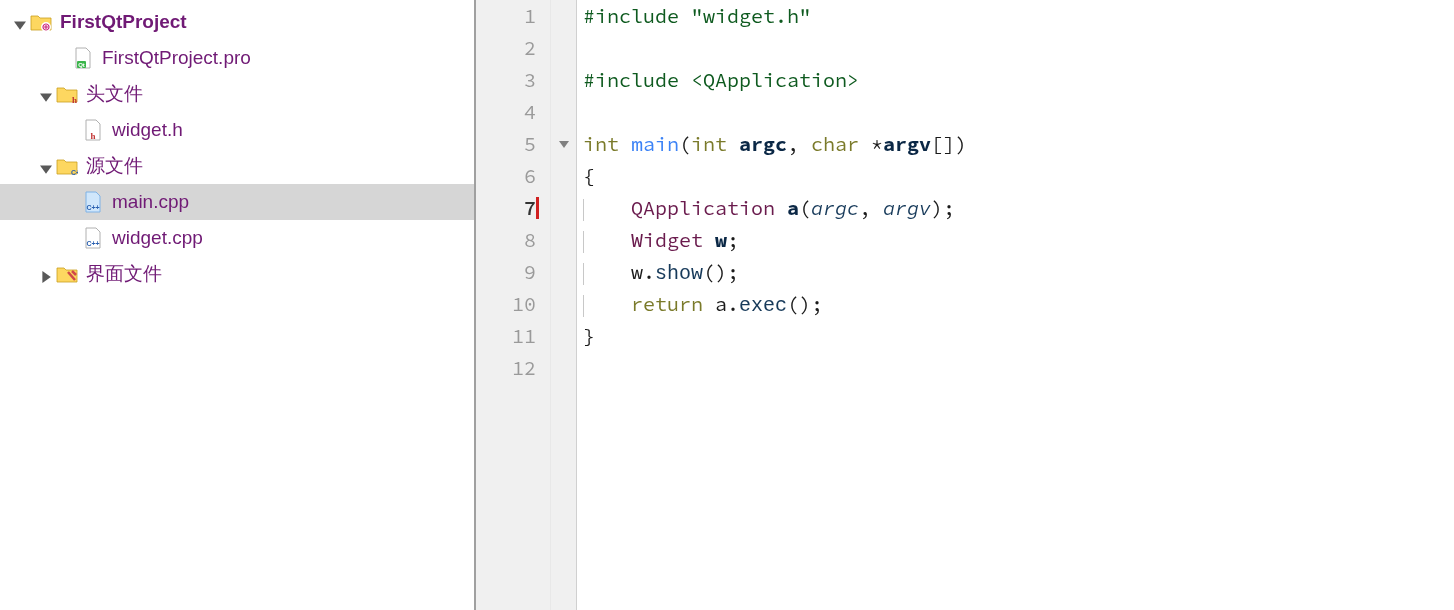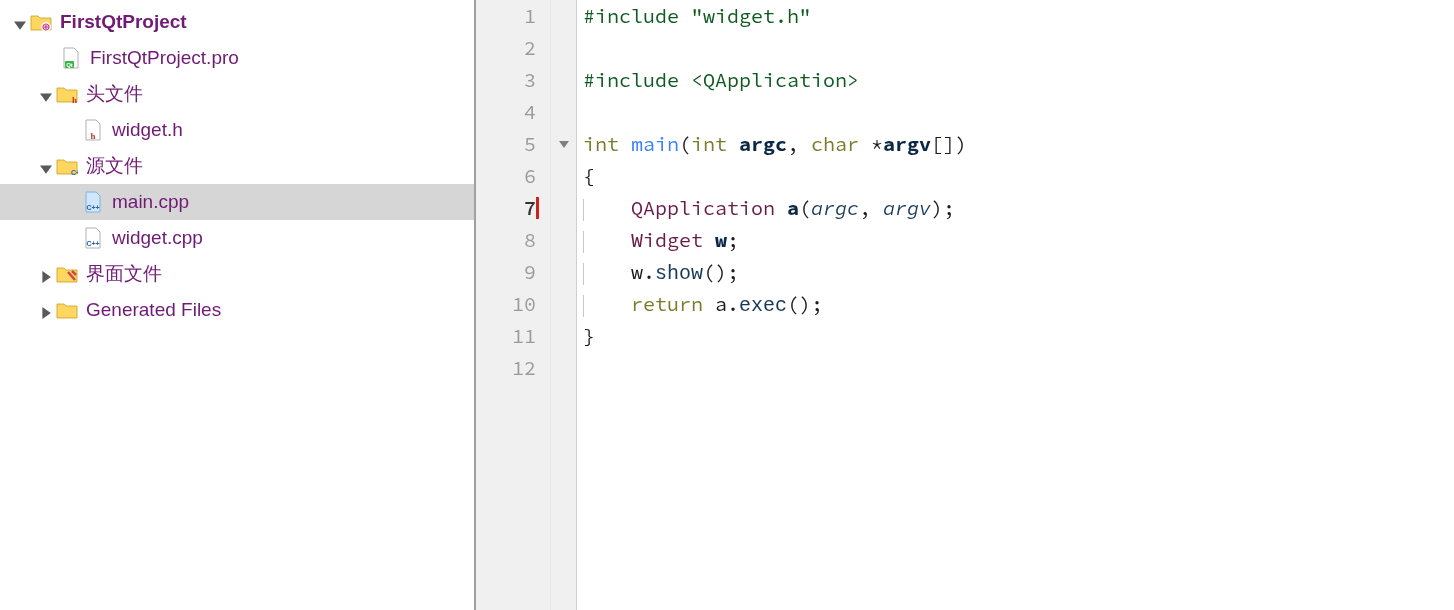--- a/index.html
+++ b/index.html
@@ -125,21 +125,21 @@
     <span class="ficon">
       <svg viewBox="0 0 22 22">
           <path d="M1 5 L8 5 L10 7 L21 7 L21 19 L1 19 Z" fill="#fdd760" stroke="#c9a020" stroke-width="0.8"></path>
           <circle cx="16" cy="16" r="5" fill="#fff"></circle>
           <path d="M16 13 a3 3 0 1 0 0.01 0 M16 14 l0 4 M14 16 l4 0" stroke="#c9267a" stroke-width="1.2" fill="none"></path>
         </svg>
     </span>
     <span class="tree-label">FirstQtProject</span>
   </div>
 
-  <div class="tree-item" style="padding-left:44px">
+  <div class="tree-item" style="padding-left:56px">
     <span class="arrow hidden"><svg></svg></span>
     <span class="ficon">
       <svg viewBox="0 0 22 22">
           <path d="M4 1 L14 1 L18 5 L18 21 L4 21 Z" fill="#fff" stroke="#b0b0b0"></path>
           <rect x="5" y="14" width="9" height="7" rx="1" fill="#3ab54a"></rect>
           <text x="9.5" y="19.5" font-size="6" text-anchor="middle" fill="#fff" font-weight="bold">Qt</text>
         </svg>
     </span>
     <span class="tree-label">FirstQtProject.pro</span>
   </div>
@@ -207,31 +207,20 @@
     <span class="ficon">
       <svg viewBox="0 0 22 22">
           <path d="M1 5 L8 5 L10 7 L21 7 L21 19 L1 19 Z" fill="#fdd760" stroke="#c9a020" stroke-width="0.8"></path>
           <path d="M12 9 L19 17" stroke="#d04848" stroke-width="2.5"></path>
           <path d="M16 8 L20 12" stroke="#d04848" stroke-width="2.5"></path>
         </svg>
     </span>
     <span class="tree-label">界面文件</span>
   </div>
 
-  <div class="tree-item" style="padding-left:40px">
-    <span class="arrow"><svg viewBox="0 0 10 10">
-          <path d="M2 0 L9 5 L2 10 Z" fill="#595959"></path>
-        </svg></span>
-    <span class="ficon">
-      <svg viewBox="0 0 22 22">
-          <path d="M1 5 L8 5 L10 7 L21 7 L21 19 L1 19 Z" fill="#fdd760" stroke="#c9a020" stroke-width="0.8"></path>
-        </svg>
-    </span>
-    <span class="tree-label">Generated Files</span>
-  </div>
 
 </div>
 
 <div class="divider"></div>
 
 <div class="editor">
   <div class="gutter">
     <div class="gutter-line">1</div>
     <div class="gutter-line">2</div>
     <div class="gutter-line">3</div>

